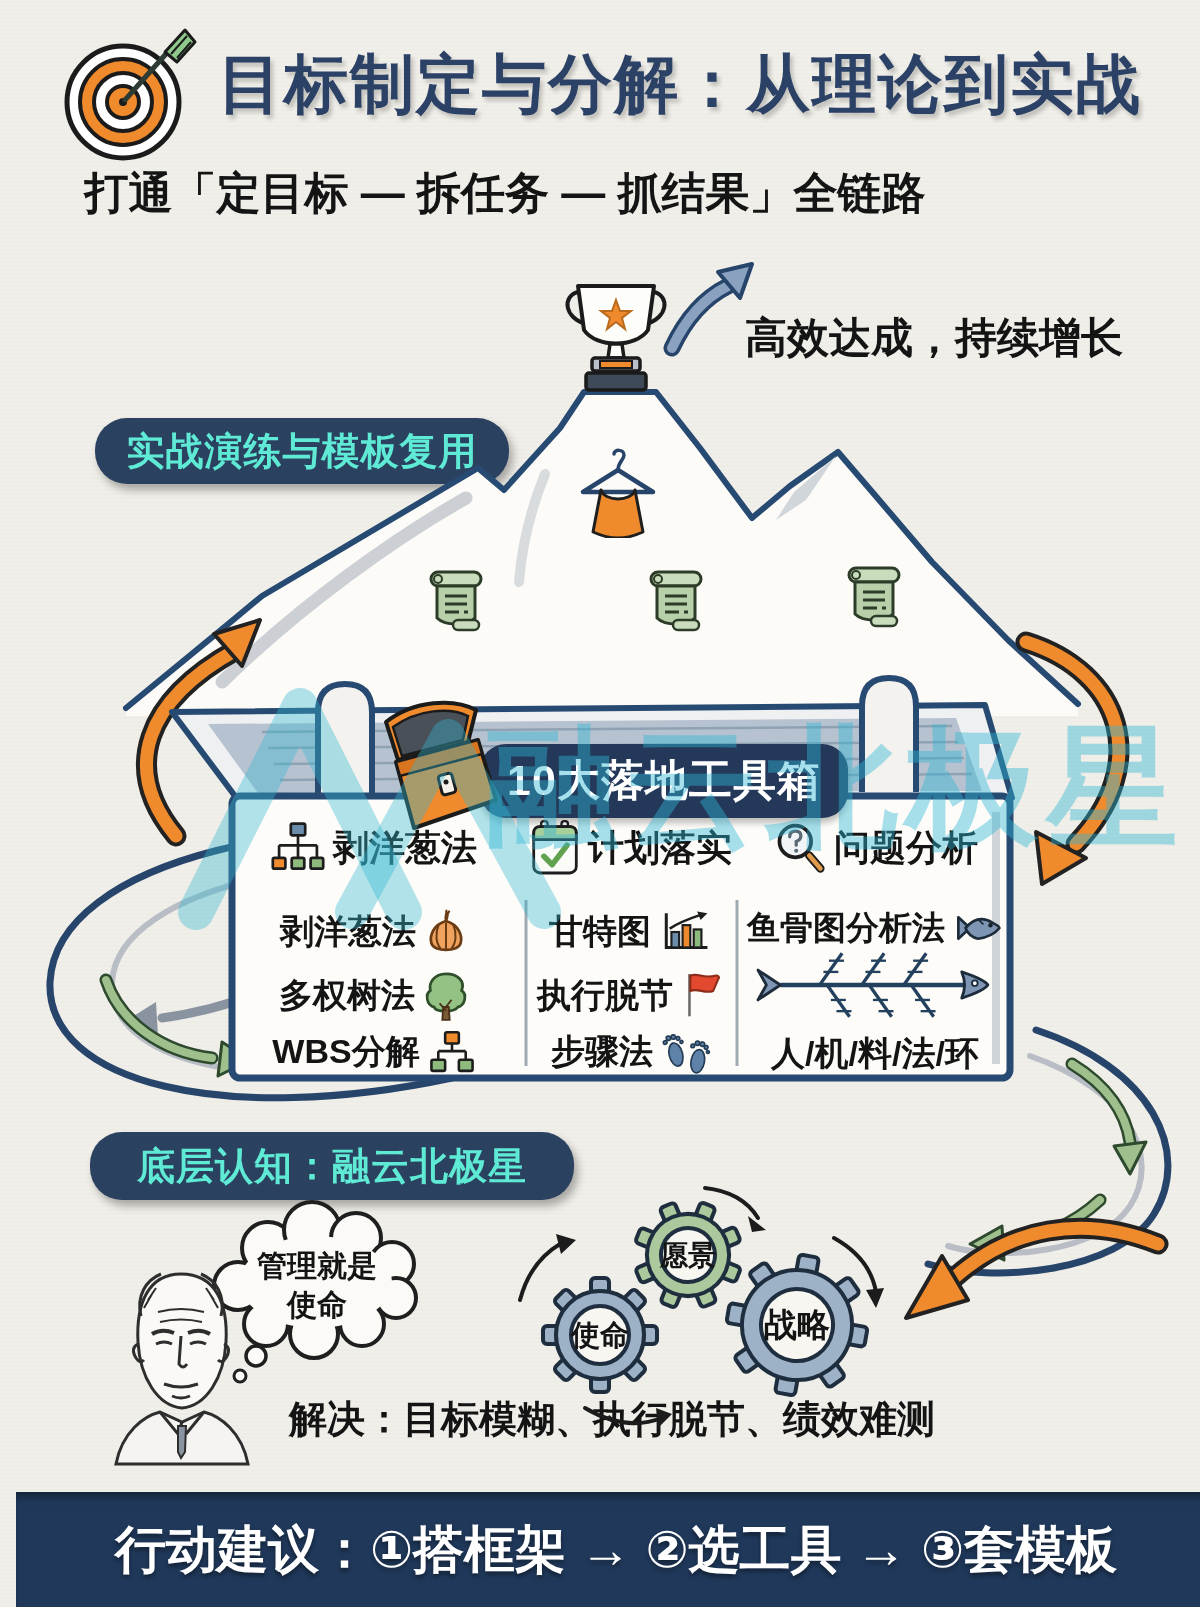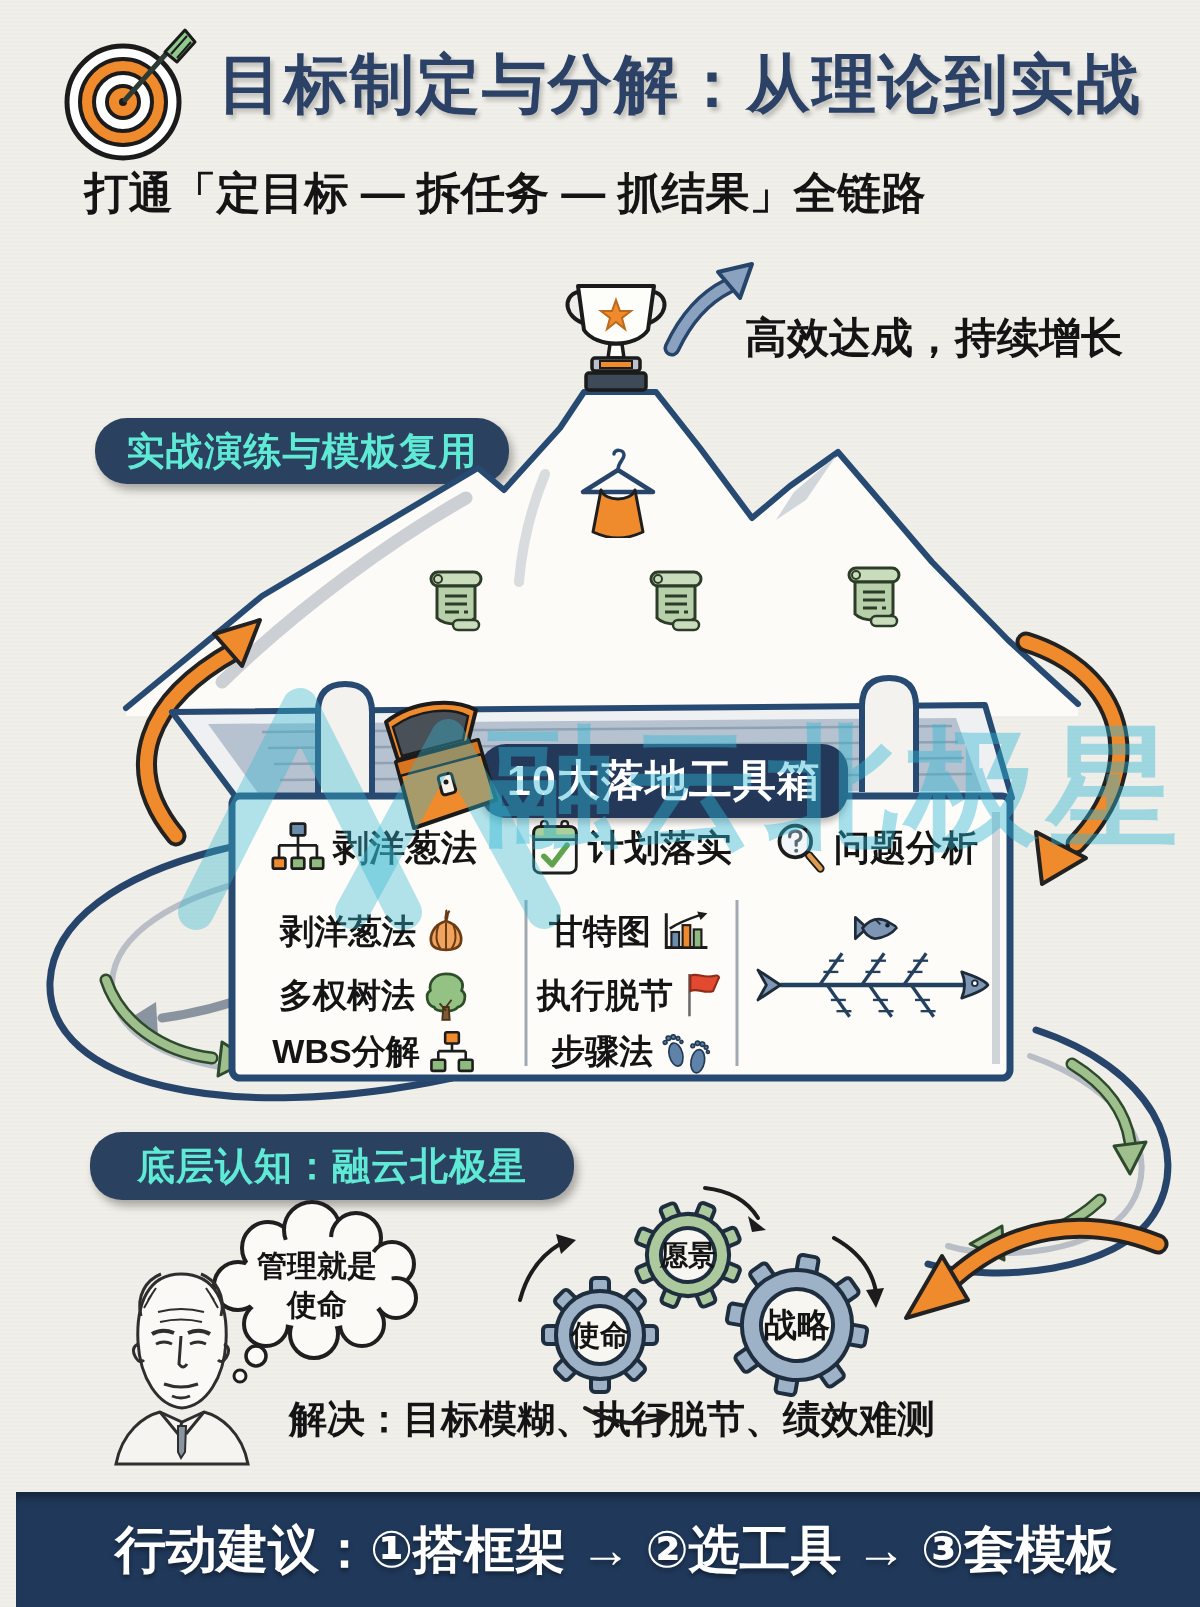--- a/index.html
+++ b/index.html
@@ -394,27 +394,31 @@
       <svg width="54" height="56" viewBox="0 0 58 60">
         <line x1="40" y1="38" x2="52" y2="52" stroke="#1d1d1d" stroke-width="9" stroke-linecap="round"></line>
         <line x1="40" y1="38" x2="52" y2="52" stroke="#e09a4b" stroke-width="5" stroke-linecap="round"></line>
         <circle cx="25" cy="23" r="17" fill="#f2f5f7" stroke="#1d1d1d" stroke-width="4"></circle>
         <path d="M19 18 Q19 12 25 12 Q31 12 31 17 Q31 21 26 23 L26 27" fill="none" stroke="#5a6a75" stroke-width="3.5" stroke-linecap="round"></path>
         <circle cx="26" cy="33" r="2.2" fill="#5a6a75"></circle>
       </svg>
       <span class="htxt">问题分析</span>
     </div>
     <div class="row" style="top:80px">
+      <span class="itxt" style="font-size:33px">鱼骨图分析法</span>
       <svg width="50" height="36" viewBox="0 0 56 40">
         <polygon points="6,8 19,20 6,32" fill="#7e96b3" stroke="#1d2b3a" stroke-width="3" stroke-linejoin="round"></polygon>
         <path d="M14 20 Q28 4 44 14 Q52 18 52 20 Q44 30 28 32 Q18 30 14 20 Z" fill="#7e96b3" stroke="#1d2b3a" stroke-width="3"></path>
         <circle cx="42" cy="17" r="2.5" fill="#16202c"></circle>
         <path d="M28 10 L34 16" stroke="#1d2b3a" stroke-width="2"></path>
       </svg>
     </div>
+    <div class="row" style="top:210px;height:48px">
+      <span class="itxt">人/机/料/法/环</span>
+    </div>
   </div>
 
   <div class="badge" style="left:90px;top:1132px;width:484px;height:68px;font-size:38px">底层认知：融云北极星</div>
 
   <div class="t" style="left:246px;top:1246px;width:142px;font-size:30px;line-height:1.3;z-index:3">管理就是使命</div>
 
   <div class="t nowrap" style="left:560px;top:1319px;width:80px;font-size:29px;z-index:3">使命</div>
   <div class="t nowrap" style="left:648px;top:1240px;width:80px;font-size:28px;z-index:3">愿景</div>
   <div class="t nowrap" style="left:753px;top:1306px;width:88px;font-size:33px;z-index:3">战略</div>
 

